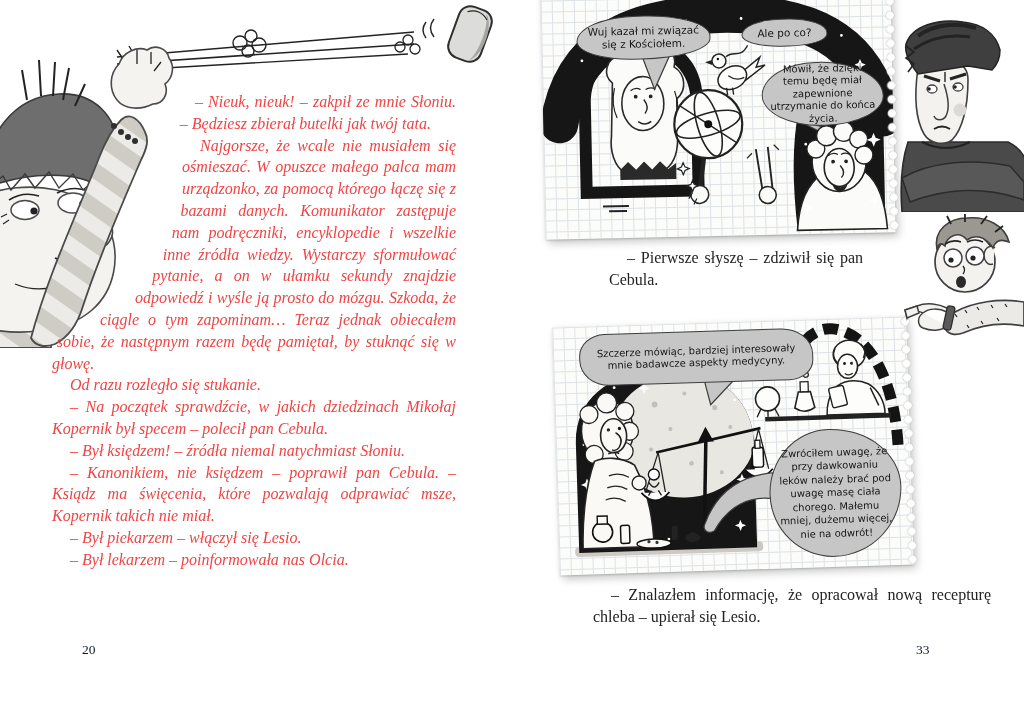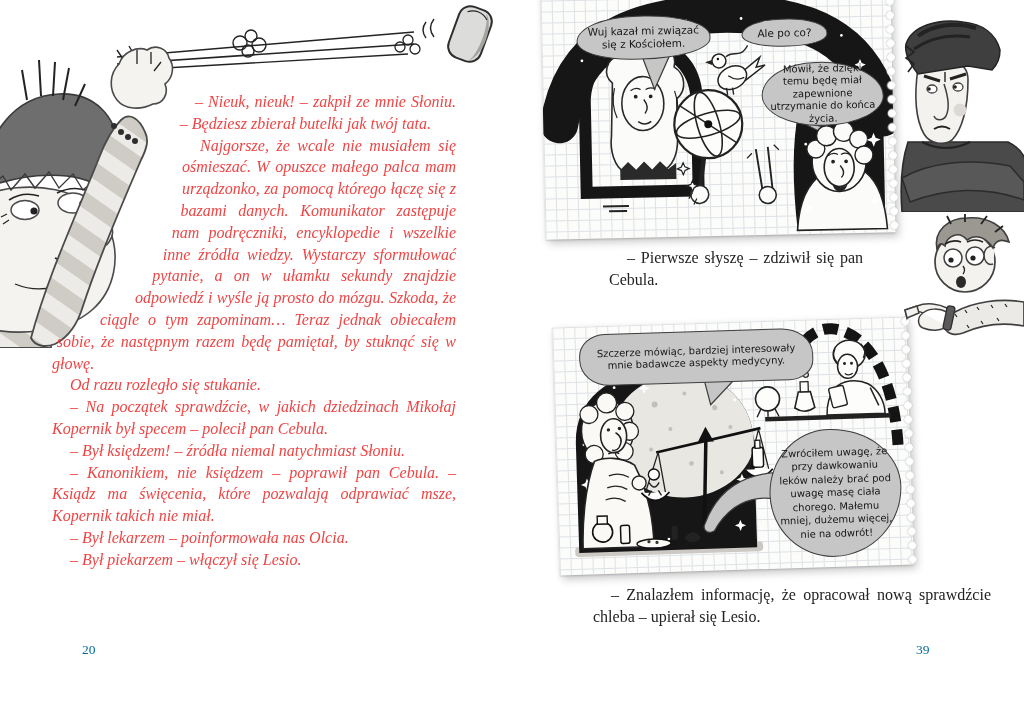--- a/index.html
+++ b/index.html
@@ -5,21 +5,21 @@
   html,body{margin:0;padding:0;background:#ffffff;}
   .spread{position:relative;width:1024px;height:702px;background:#ffffff;overflow:hidden;
           font-family:"Liberation Serif", serif;color:#1d1d1d;}
   .abs{position:absolute;}
   
   .bodytext{left:52px;top:91px;width:404px;font-size:16px;line-height:21.8px;
             text-align:justify;color:#ef4444;font-style:italic;}
   .bodytext p{margin:0;text-indent:18px;}
   .wrapshape{float:left;width:138px;height:248px;
      shape-outside:polygon(0 0,122px 0,130px 60px,130px 105px,122px 125px,112px 150px,100px 175px,80px 200px,30px 228px,0 242px);}
-  .pagenum{font-size:13.5px;color:#0369a1;}
+  .pagenum{font-size:13.5px;color:#0f172a;}
   
   .panel{background:#fcfcfa;
          background-image:linear-gradient(#dde2e6 1px,transparent 1px),
                           linear-gradient(90deg,#dde2e6 1px,transparent 1px);
          background-size:11px 11px;
          box-shadow:3px 4px 9px rgba(0,0,0,.22),0 1px 2px rgba(0,0,0,.18);}
   .panel svg{position:absolute;left:0;top:0;}
   .perf{position:absolute;right:-4px;top:-2px;bottom:-2px;width:10px;
         background-image:radial-gradient(circle at 5px 7px,#ffffff 3.6px,#c6c6c6 4.1px,rgba(0,0,0,0) 4.9px);
         background-size:10px 14px;background-repeat:repeat-y;}
@@ -103,22 +103,22 @@
     </svg>
 
     <div class="abs bodytext">
       <div class="wrapshape"></div>
       <p>– Nieuk, nieuk! – zakpił ze mnie Słoniu. – Będziesz zbierał butelki jak twój tata.</p>
       <p>Najgorsze, że wcale nie musiałem się ośmieszać. W opuszce małego palca mam urządzonko, za pomocą którego łączę się z bazami danych. Komunikator zastępuje nam podręczniki, encyklopedie i wszelkie inne źródła wiedzy. Wystarczy sformułować pytanie, a on w ułamku sekundy znajdzie odpowiedź i wyśle ją prosto do mózgu. Szkoda, że ciągle o tym zapominam… Teraz jednak obiecałem sobie, że następnym razem będę pamiętał, by stuknąć się w głowę.</p>
       <p>Od razu rozległo się stukanie.</p>
       <p>– Na początek sprawdźcie, w jakich dziedzinach Mikołaj Kopernik był specem – polecił pan Cebula.</p>
       <p>– Był księdzem! – źródła niemal natychmiast Słoniu.</p>
       <p>– Kanonikiem, nie księdzem – poprawił pan Cebula. – Ksiądz ma święcenia, które pozwalają odprawiać msze, Kopernik takich nie miał.</p>
+      <p>– Był piekarzem – włączył się Lesio.</p>
       <p>– Był lekarzem – poinformowała nas Olcia.</p>
-      <p>– Był piekarzem – włączył się Lesio.</p>
     </div>
 
     <div class="abs pagenum" style="left:82px;top:642px;">20</div>
   </div>
 
   <div class="abs" style="left:512px;top:0;width:512px;height:702px;"></div>
 
   <svg class="abs" style="left:888px;top:16px;z-index:1;" width="136" height="196" viewBox="0 0 136 196">
     <path d="M20,126 L120,126 C132,132 138,140 138,150 L138,196 L14,196 C12,170 14,144 20,126 Z" fill="#4a4a4a" stroke="#2c2c2c" stroke-width="1.6"></path>
     <path d="M14,162 C42,146 82,142 122,150 L136,166 L136,184 C98,170 58,172 22,186 Z" fill="#585858" stroke="#2c2c2c" stroke-width="1.5"></path>
@@ -358,17 +358,17 @@
       <path d="M316,70 l8,18" class="s" stroke-width="1.5"></path>
 
       <polygon points="150,56 180,58 156,82" fill="#c6c6c6" stroke="#3d3d3d" stroke-width="1.2"></polygon>
       <path d="M216,152 C180,154 158,172 146,202 C144,208 150,212 156,208 C170,184 192,174 216,178 Z" fill="#c6c6c6" stroke="#3d3d3d" stroke-width="1.2"></path>
     </svg>
     <div class="bubble" style="left:26px;top:8px;width:234px;height:52px;font-size:10px;line-height:12.5px;padding:4px 10px;border-radius:26px 32px 24px 30px / 22px 26px 20px 26px;">Szczerze mówiąc, bardziej interesowały mnie badawcze aspekty medycyny.</div>
     <div class="bubble" style="left:212px;top:110px;width:132px;height:128px;font-size:10px;line-height:13.5px;padding:6px 8px;border-radius:46% 54% 52% 48% / 50% 46% 54% 50%;">Zwróciłem uwagę, że przy dawkowaniu leków należy brać pod uwagę masę ciała chorego. Małemu mniej, dużemu więcej, nie na odwrót!</div>
     <div class="perf"></div>
   </div>
 
-  <div class="abs caption" style="left:593px;top:584px;width:398px;">– Znalazłem informację, że opracował nową sprawdźcie chleba – upierał się Lesio.</div>
-
-  <div class="abs pagenum" style="left:916px;top:642px;">39</div>
+  <div class="abs caption" style="left:593px;top:584px;width:398px;">– Znalazłem informację, że opracował nową recepturę chleba – upierał się Lesio.</div>
+
+  <div class="abs pagenum" style="left:916px;top:642px;">33</div>
 
 </div>
 
 </body></html>

